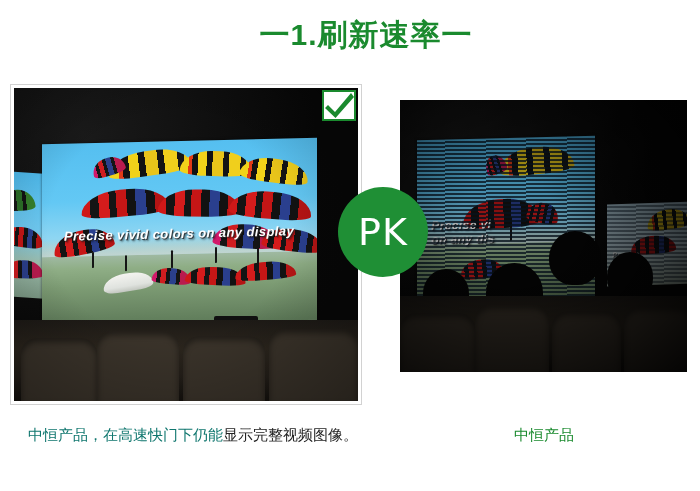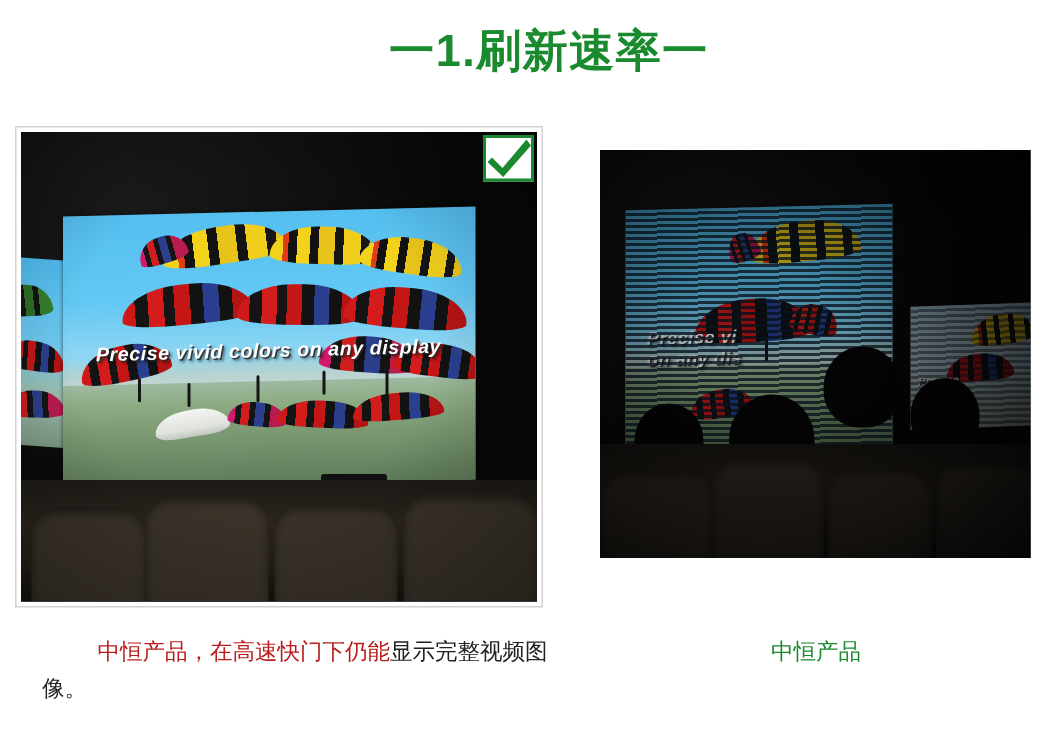--- a/index.html
+++ b/index.html
@@ -270,21 +270,21 @@
   .caption-left {
     position: absolute;
     left: 28px;
     top: 422px;
     width: 340px;
     font-size: 15px;
     line-height: 25px;
     color: #222222;
     font-weight: 500;
   }
-  .caption-left .hl { color: #b91c1c; margin-left: 37px; }
+  .caption-left .hl { color: #0f766e; }
   .caption-right {
     position: absolute;
     left: 400px;
     top: 422px;
     width: 288px;
     text-align: center;
     font-size: 15px;
     line-height: 25px;
     color: #1a8a2e;
   }
@@ -354,20 +354,21 @@
       <div style="position:absolute;inset:0;background:radial-gradient(ellipse at 45% 45%, rgba(0,0,0,0) 45%, rgba(0,0,0,.35) 100%);pointer-events:none;"></div>
 
       <div class="check-badge">
         <svg width="30" height="27" viewBox="0 0 30 27" aria-hidden="true">
           <path d="M4 13 L11 20 L27 1 L30 5 L11.5 26 L1 16 Z" fill="#1a8a2e"></path>
         </svg>
       </div>
     </div>
   </div>
 
+  <div class="pk-badge">PK</div>
 
   <div class="panel-right">
     <div class="scene">
       <div class="scene-bg"></div>
 
       <div class="led-wall" style="left:6%;top:14%;width:62%;height:62%;">
         <div class="ground"></div>
         <div class="horizon-haze"></div>
 
         <div class="chute y" style="left:46%;top:6%;width:42%;height:16%;transform:rotate(-4deg);"></div>

